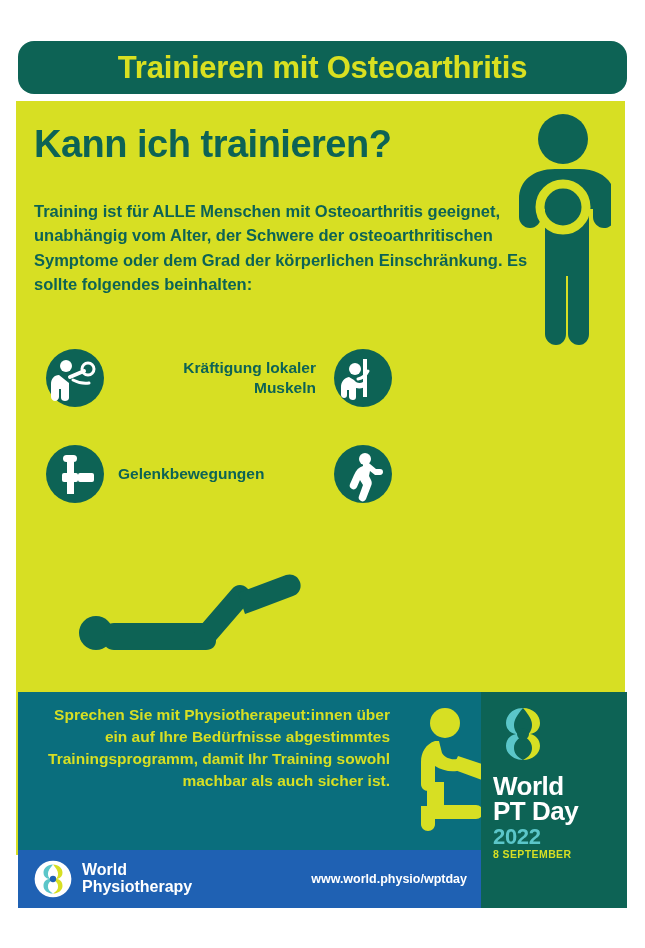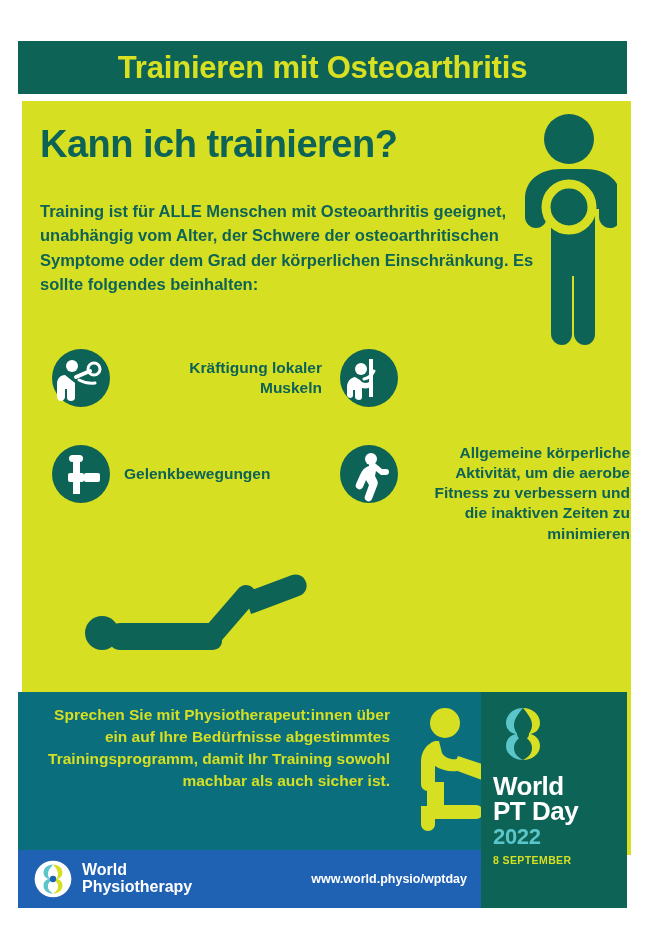--- a/index.html
+++ b/index.html
@@ -22,34 +22,35 @@
   .header-bar {
     position: absolute;
     left: 18px;
     top: 41px;
     width: 609px;
     height: 53px;
     background: #0d6355;
     display: flex;
     align-items: center;
     justify-content: center;
+    border-radius: 16px;
   }
   .header-bar .title {
     color: #d9e021;
     font-size: 31px;
     font-weight: bold;
     letter-spacing: -0.2px;
     line-height: 1;
     white-space: nowrap;
   }
 
   
   .main-panel {
     position: absolute;
-    left: 22px;
+    left: 16px;
     top: 101px;
     width: 609px;
     height: 754px;
     background: #d7df23;
   }
   .main-heading {
     position: absolute;
     left: 18px;
     top: 24px;
     color: #0d6355;
@@ -176,21 +177,21 @@
     letter-spacing: -0.5px;
   }
   .wptday-year {
     color: #5bc6c9;
     font-size: 22px;
     font-weight: bold;
     line-height: 1.05;
     letter-spacing: -0.3px;
   }
   .wptday-date {
-    margin-top: 6px;
+    margin-top: 0;
     color: #d7df23;
     font-size: 10.5px;
     font-weight: bold;
     letter-spacing: 0.4px;
   }
 
   
   .bottom-bar {
     position: absolute;
     left: 18px;
@@ -282,21 +283,20 @@
         <div class="blabel">Gelenkbewegungen</div>
       </div>
 
       <div class="bullet b4">
         <div class="circle">
           <svg viewBox="0 0 58 58" width="58" height="58">
             <circle cx="31" cy="14" r="6" fill="#ffffff"></circle>
             <path d="M29 21 c-4 1 -7 4 -9 9 l-4 9 c-1 2 0 4 2 5 2 1 4 0 5-2 l3-7 3 5 -4 11 c-1 2 0 4 2 5 2 1 4 0 5-2 l5-13 c1-2 1-4 0-6 l-2-4 1-5 5 4 5 0 c2 0 3-2 3-3 0-2-1-3-3-3 l-4 0 -6-5 c-2-2-4-2-7-2 z" fill="#ffffff"></path>
           </svg>
         </div>
-        <div class="blabel">Allgemeine körperliche Aktivität, um die aerobe Fitness zu verbessern und die inaktiven Zeiten zu minimieren</div>
       </div>
     </div>
 
     <svg class="person-lying" viewBox="0 0 250 120">
       <circle cx="28" cy="92" r="17" fill="#0d6355"></circle>
       <path d="M46 82 l92 0 c6 0 10 4 10 10 l0 8 c0 5 -4 9 -10 9 l-92 0 c-6 0 -10-4 -10-9 l0-8 c0-6 4-10 10-10 z" fill="#0d6355"></path>
       <path d="M126 92 l38 -44 c4 -5 11 -5 15 -1 5 4 5 11 1 15 l-38 44 z" fill="#0d6355"></path>
       <path d="M170 52 l48 -18 c6 -2 12 1 14 7 2 6-1 12-7 14 l-48 18 z" fill="#0d6355"></path>
     </svg>
   </div>

